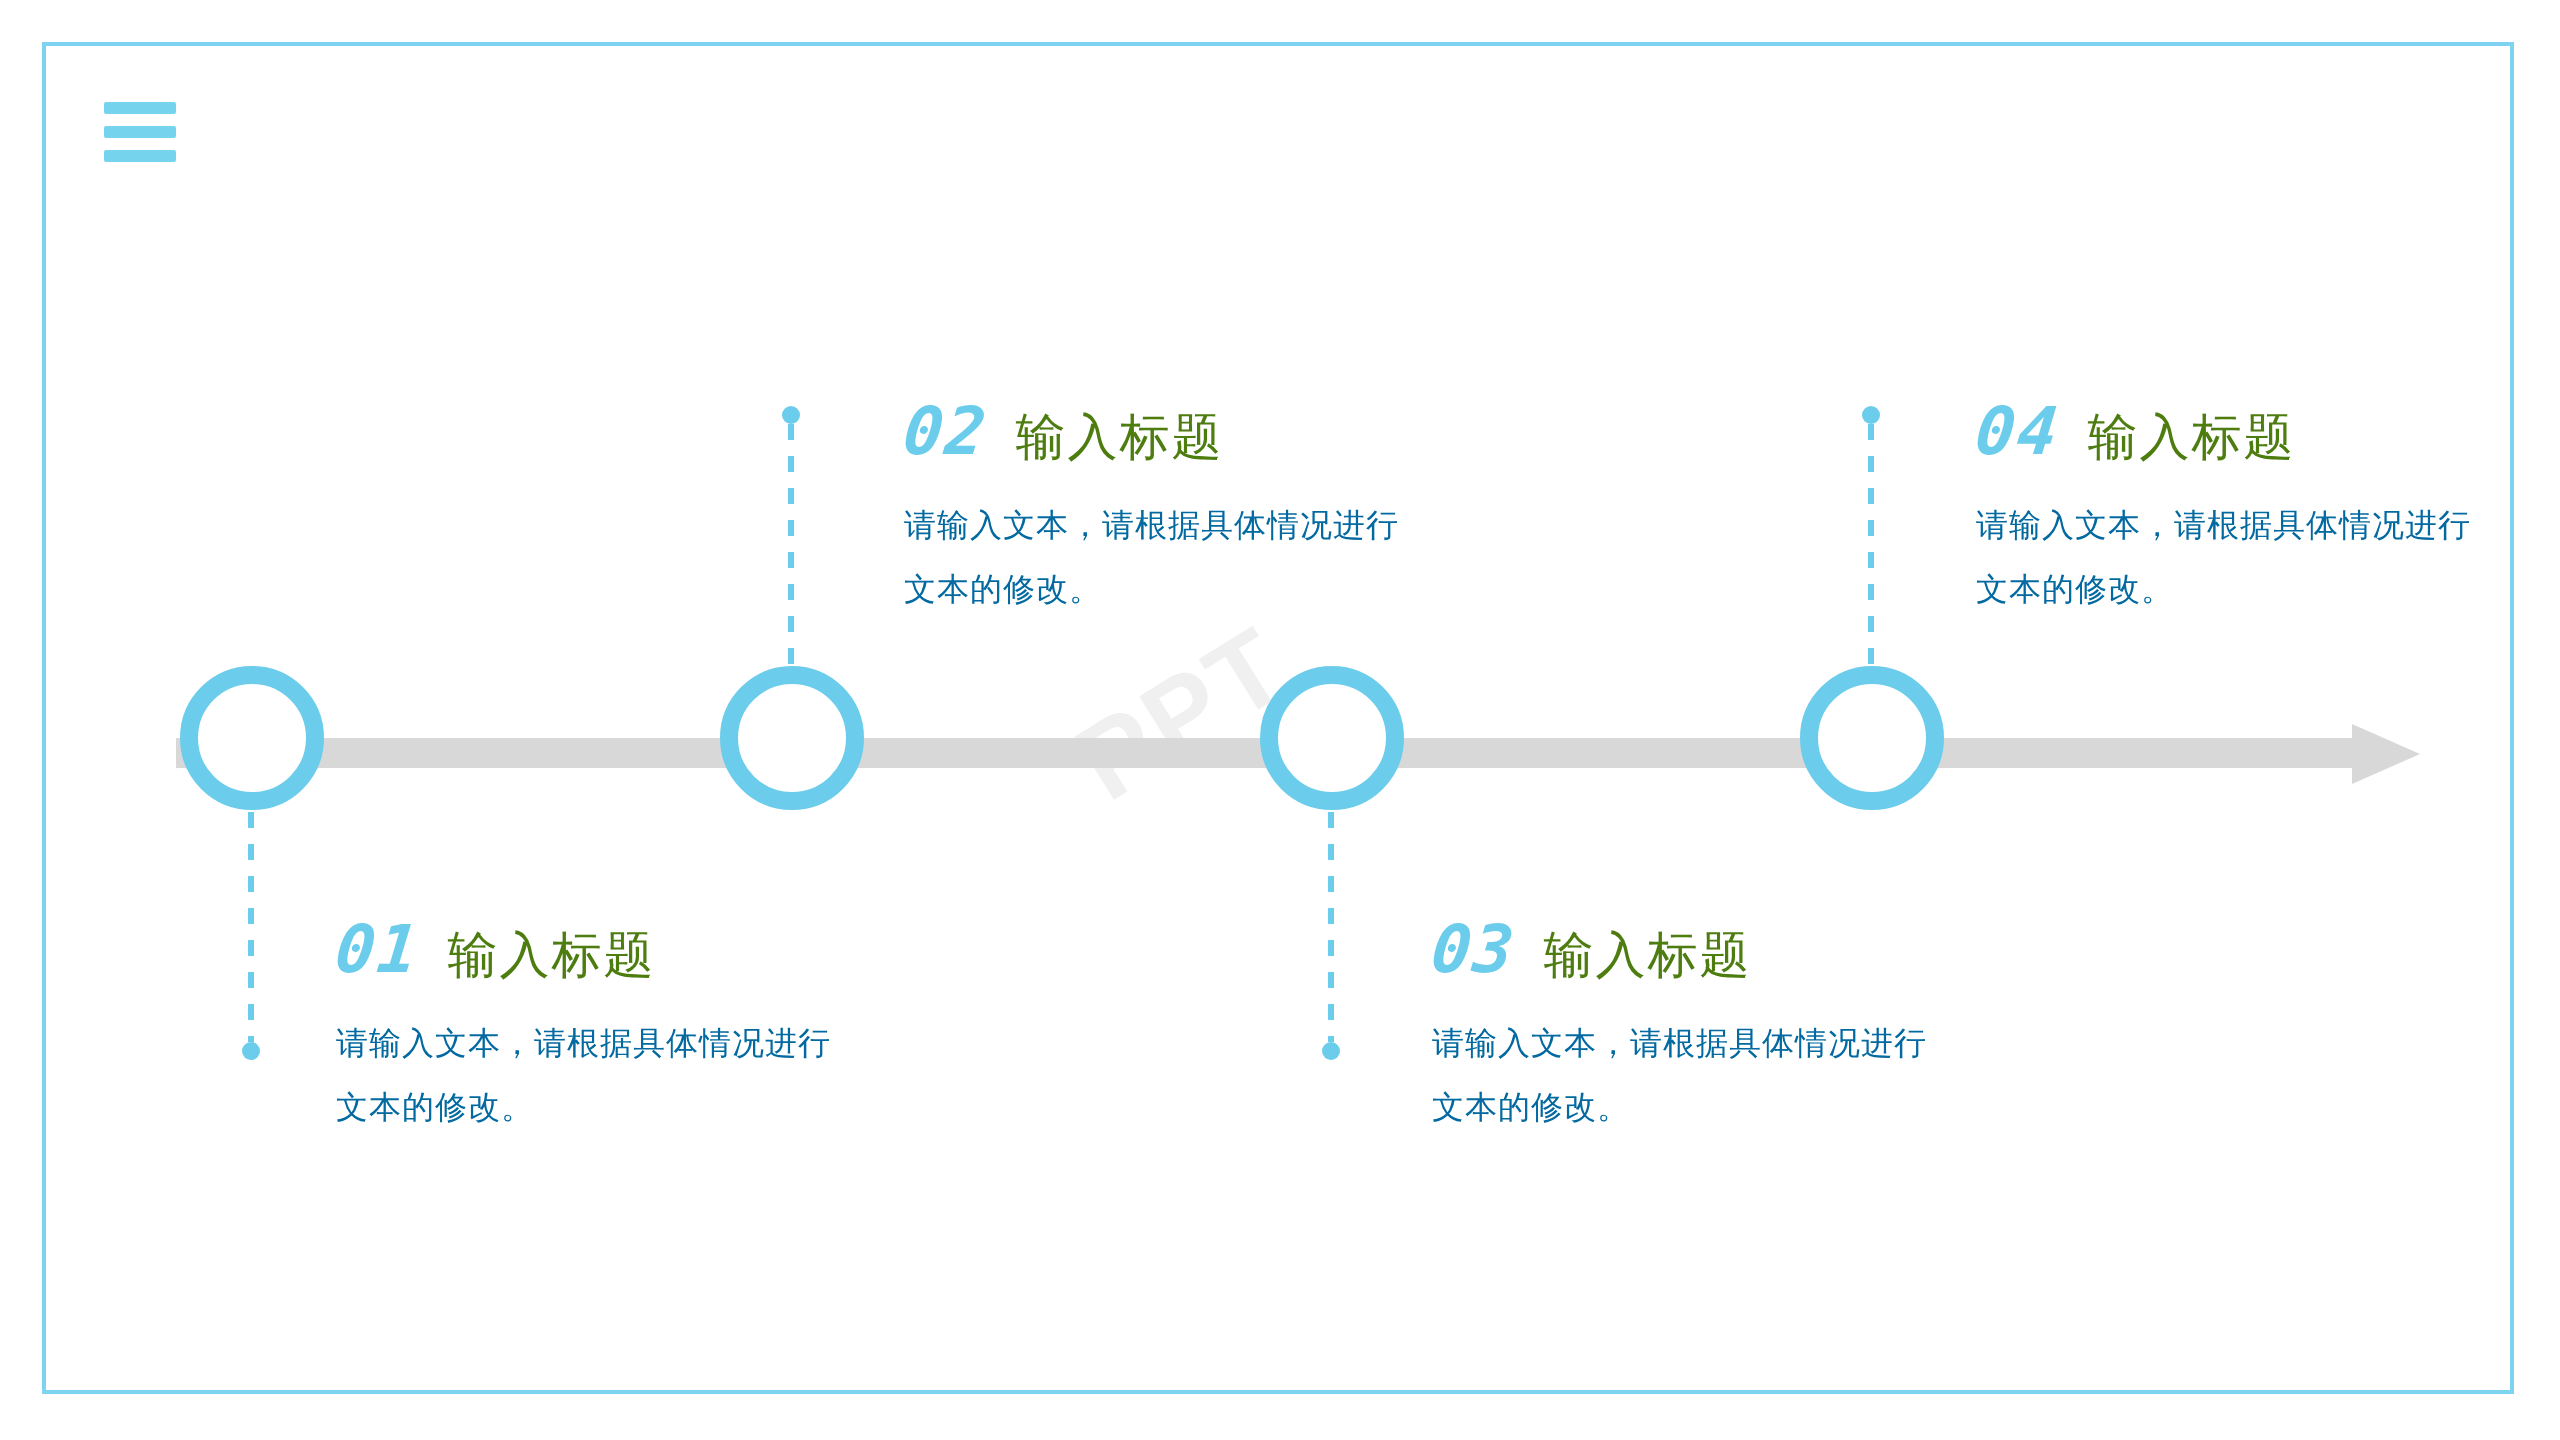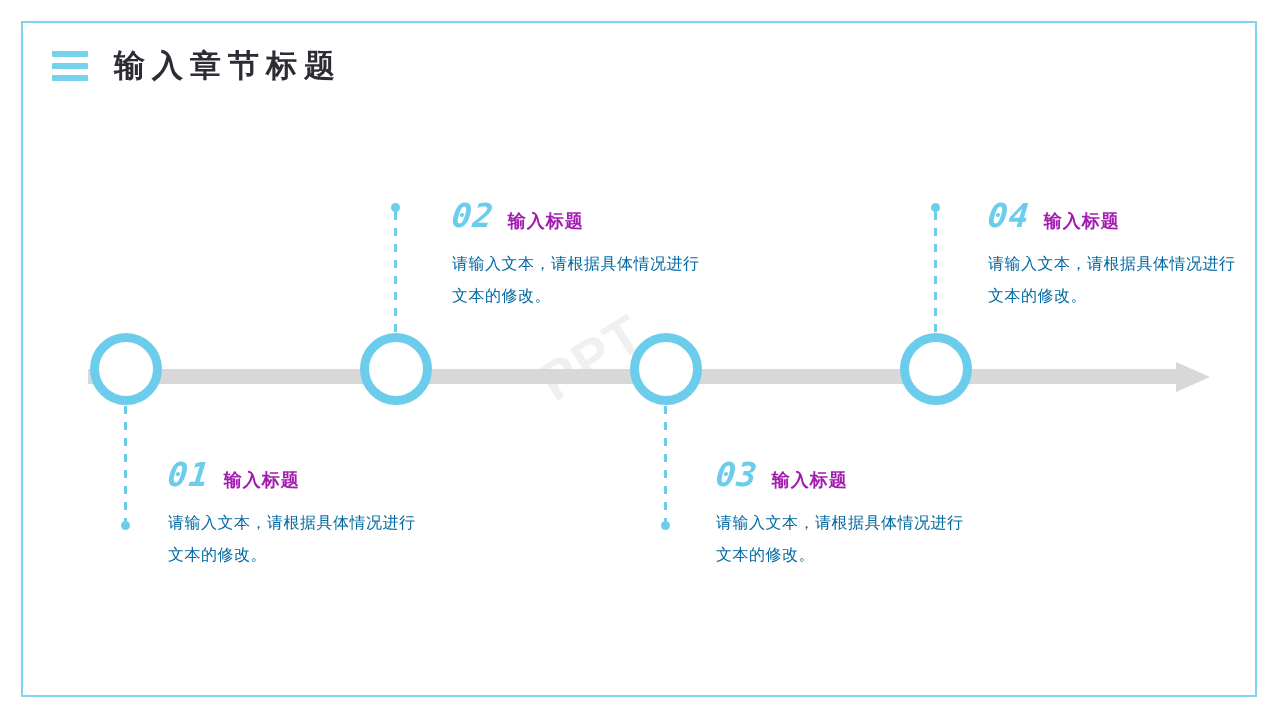--- a/index.html
+++ b/index.html
@@ -145,23 +145,23 @@
     font-size: 33px;
     font-weight: bold;
     color: #6bcdeb;
     font-style: italic;
     letter-spacing: 1px;
     font-family: "DejaVu Sans Mono", "Liberation Mono", monospace;
     transform: skewX(-6deg);
     margin-right: 14px;
   }
   .item-title {
-    font-size: 18px;
-    font-weight: bold;
-    color: #a21caf;
+    font-size: 25px;
+    font-weight: normal;
+    color: #4d7c0f;
     letter-spacing: 1px;
   }
   .item-body {
     font-size: 16px;
     color: #0369a1;
     line-height: 2.0;
     letter-spacing: 0.5px;
     max-width: 252px;
   }
 
@@ -191,21 +191,20 @@
   <div id="watermark">PPT</div>
 
   <div id="frame-border"></div>
 
   <div id="header">
     <span id="menu-icon">
       <span></span>
       <span></span>
       <span></span>
     </span>
-    <span id="header-title">输入章节标题</span>
   </div>
 
   <div id="axis">
     <div id="axis-line"></div>
     <div id="axis-arrow"></div>
   </div>
 
   <div class="node-circle" style="left:90px;  top:333px;"></div>
   <div class="node-circle" style="left:360px; top:333px;"></div>
   <div class="node-circle" style="left:630px; top:333px;"></div>

